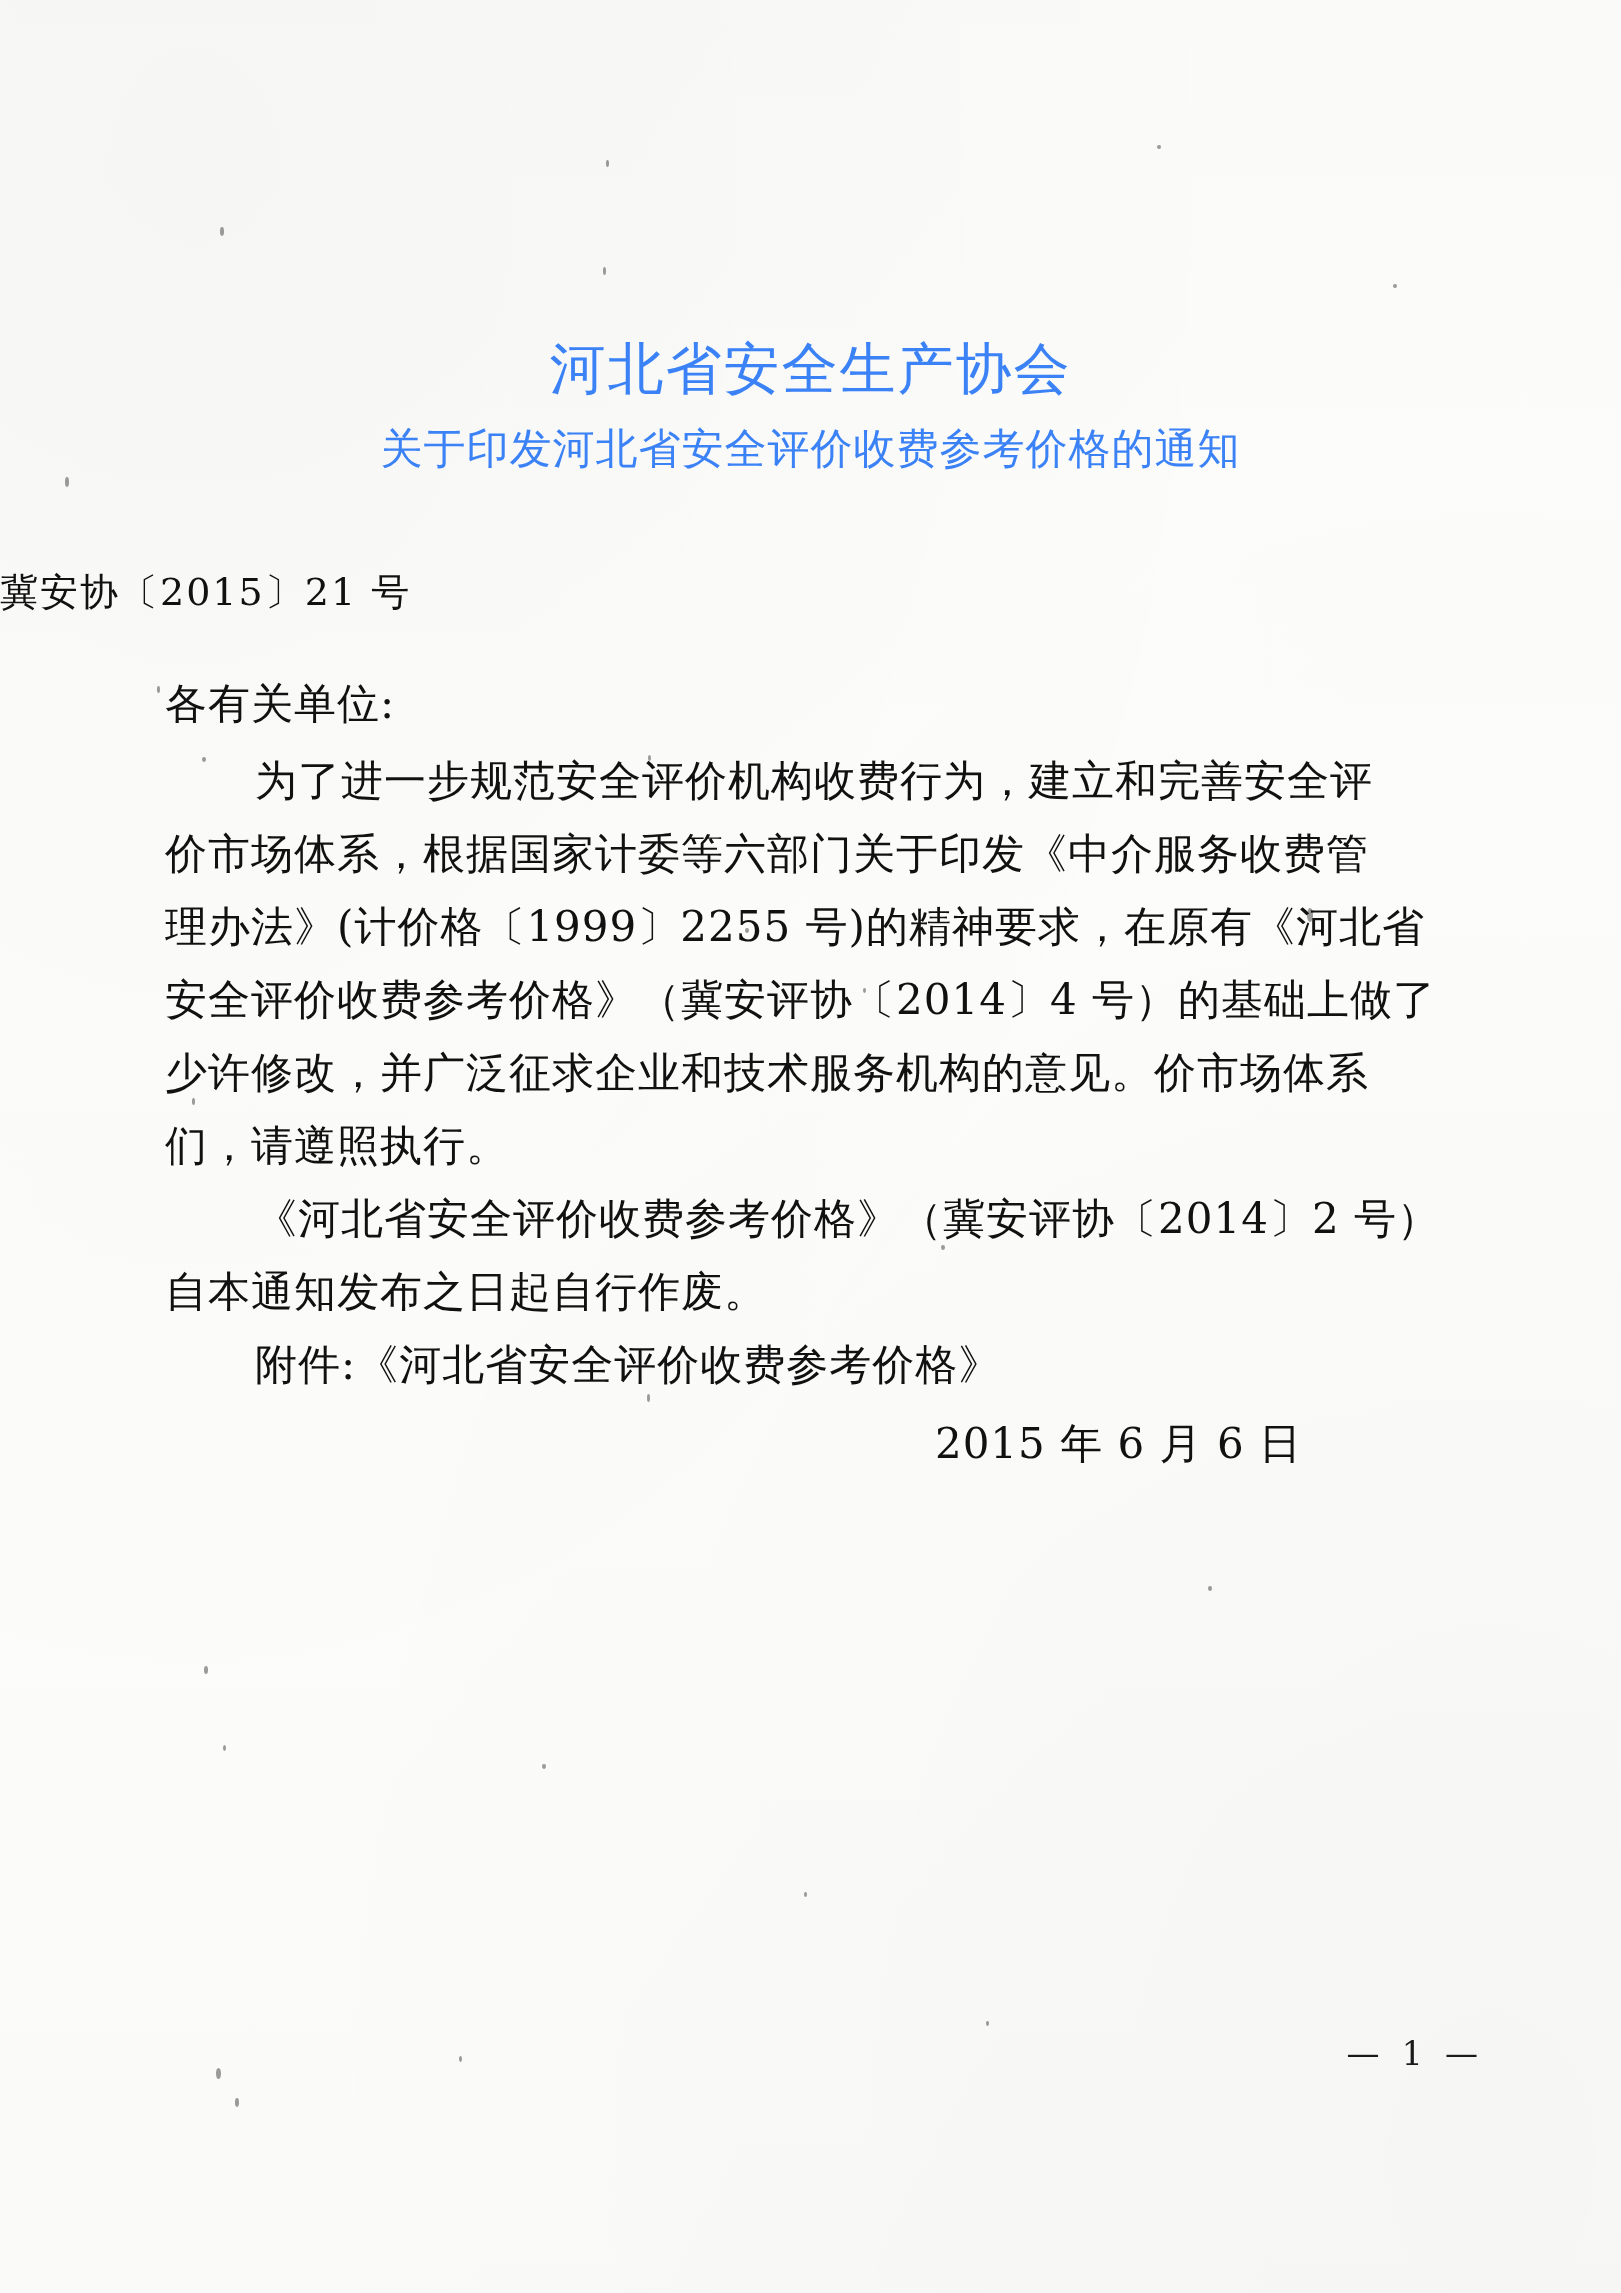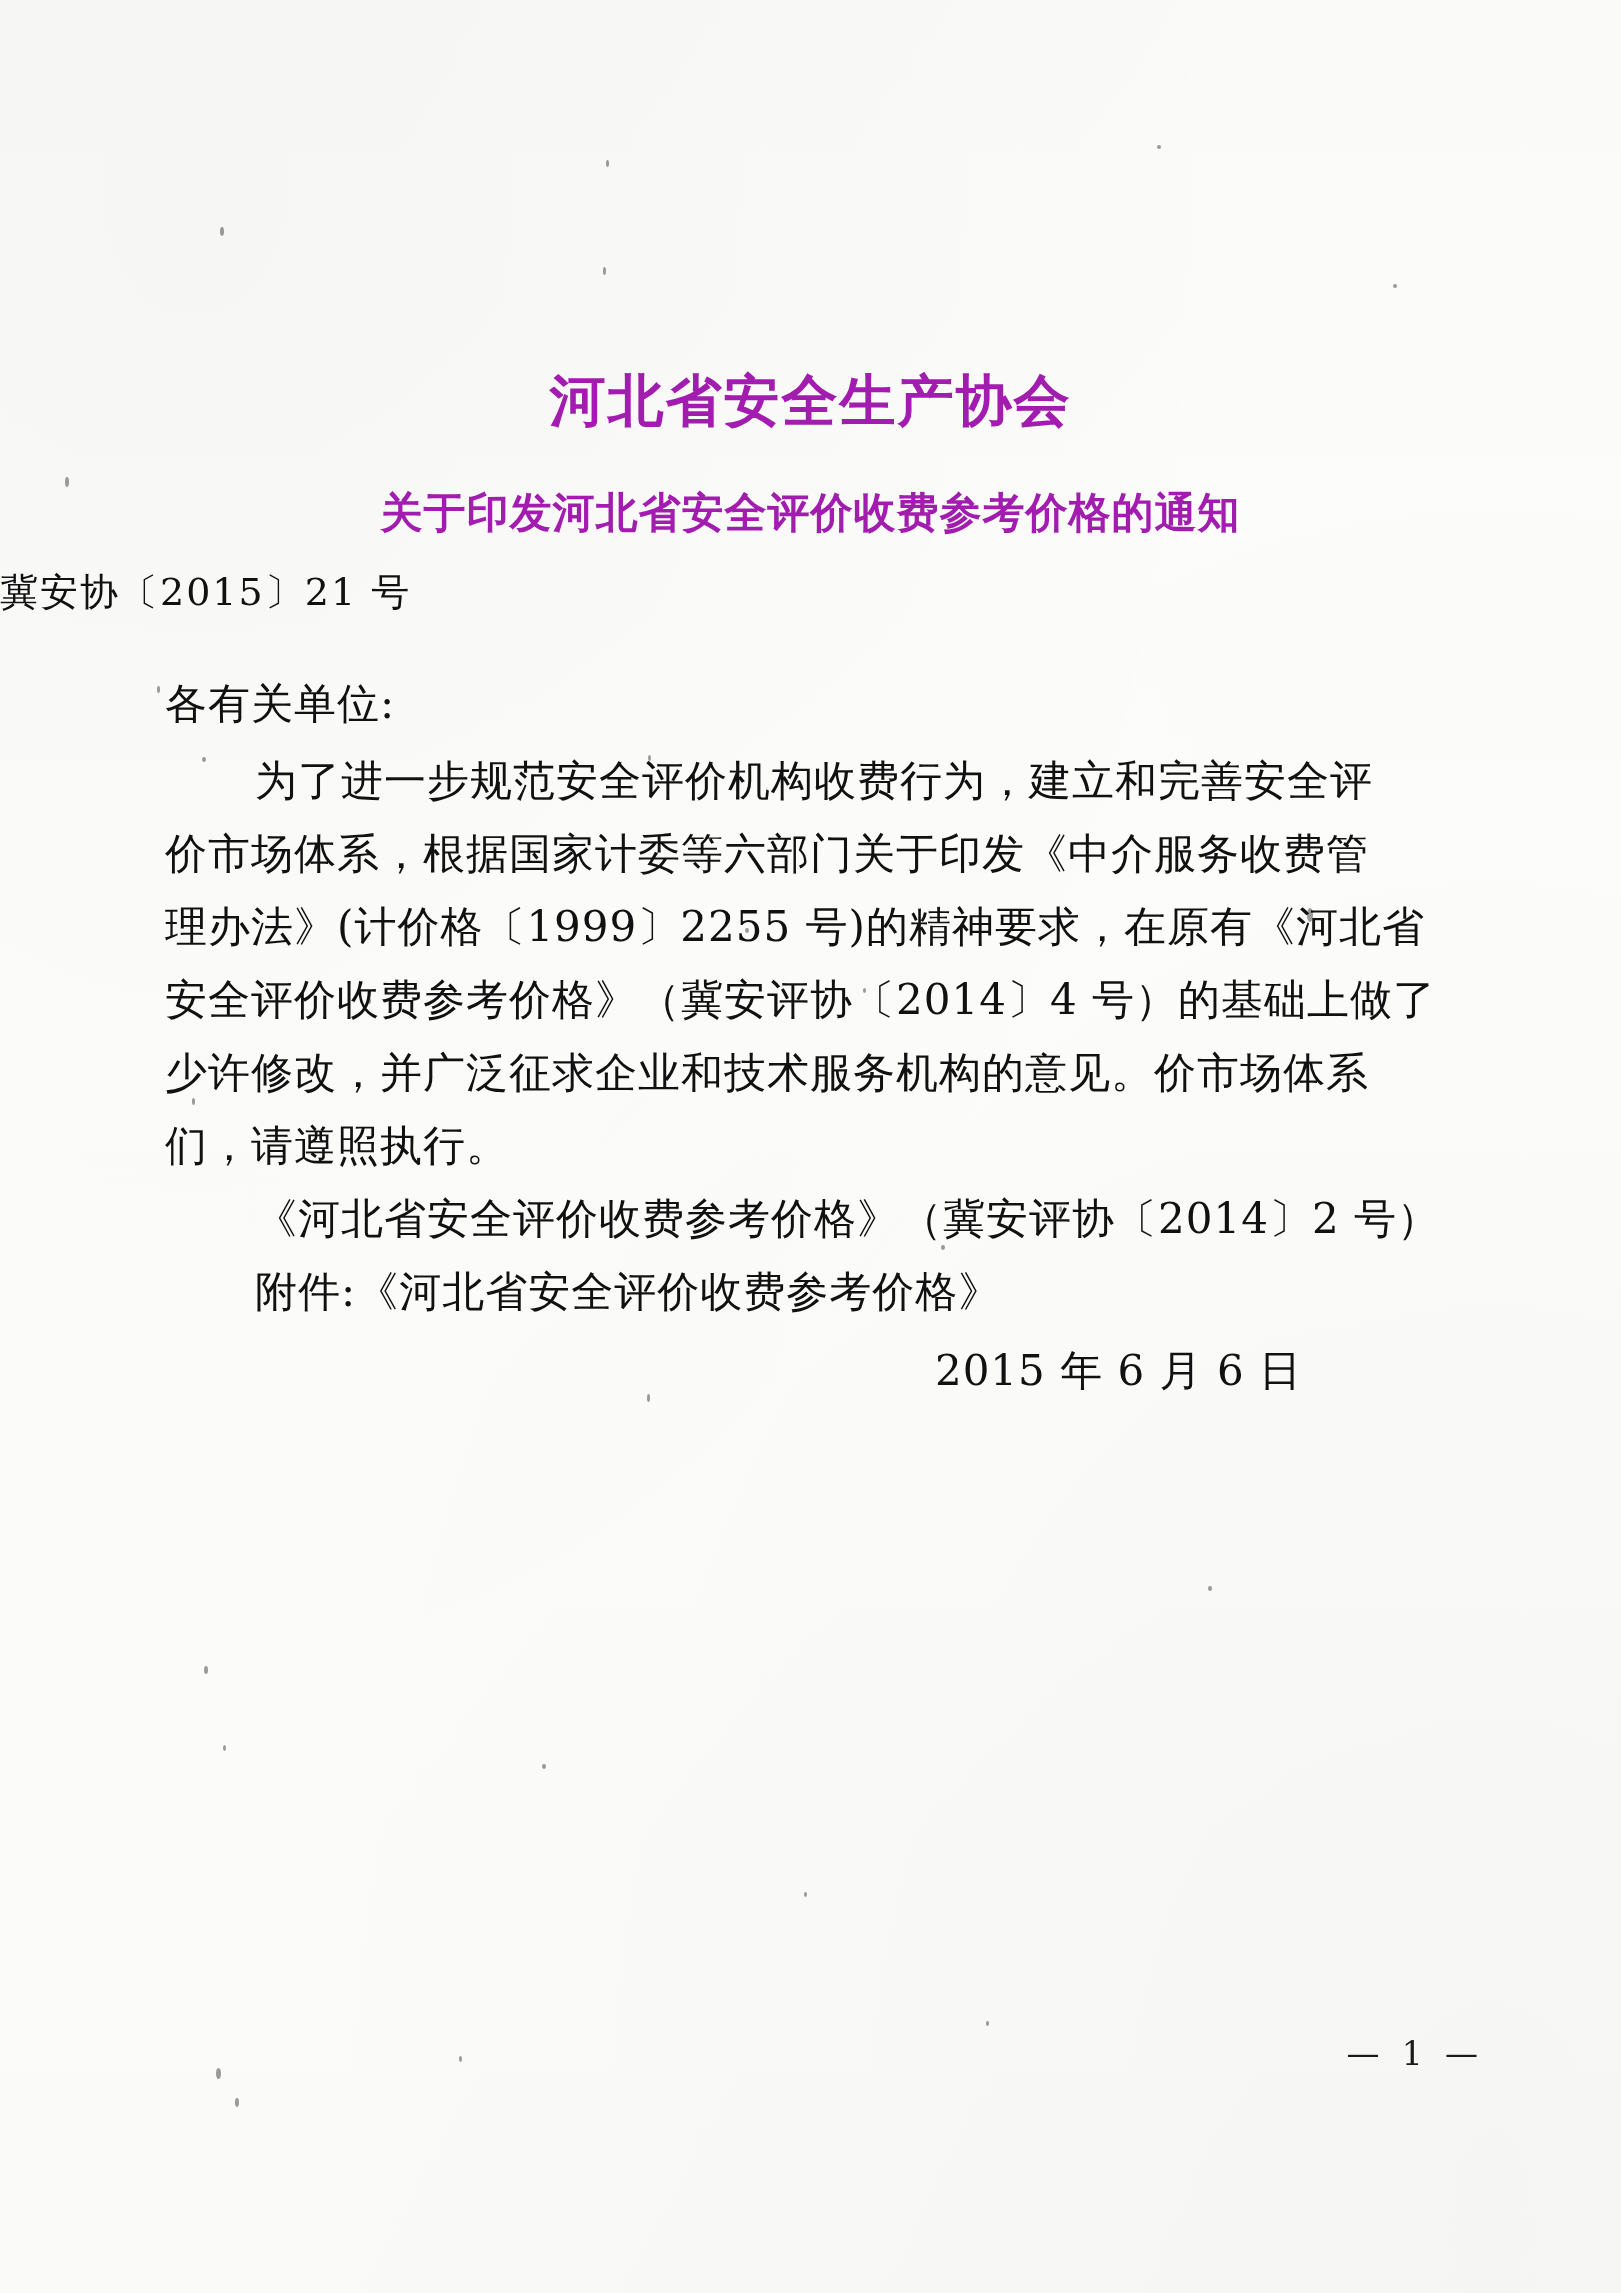--- a/index.html
+++ b/index.html
@@ -45,24 +45,23 @@
   
   .title-block {
     position: absolute;
     left: 0;
     top: 331px;
     width: 1621px;
     text-align: center;
   }
   .title-line {
     font-family: "DejaVu Sans", "Liberation Sans", sans-serif;
-    font-weight: bold;
-    color: #a21caf;
+    font-weight: normal;
+    color: #3b82f6;
     letter-spacing: 2px;
-    margin-top: 32px;
   }
   .title-line-1 {
     font-size: 56px;
     line-height: 76px;
   }
   .title-line-2 {
     font-size: 42px;
     line-height: 84px;
     letter-spacing: 1px;
   }
@@ -180,20 +179,21 @@
         <span class="ln indent">为了进一步规范安全评价机构收费行为，建立和完善安全评</span>
         <span class="ln">价市场体系，根据国家计委等六部门关于印发《中介服务收费管</span>
         <span class="ln">理办法》(计价格〔1999〕2255 号)的精神要求，在原有《河北省</span>
         <span class="ln">安全评价收费参考价格》（冀安评协〔2014〕4 号）的基础上做了</span>
         <span class="ln">少许修改，并广泛征求企业和技术服务机构的意见。价市场体系</span>
         <span class="ln">们，请遵照执行。</span>
       </p>
 
       <p class="para">
         <span class="ln indent">《河北省安全评价收费参考价格》（冀安评协〔2014〕2 号）</span>
+        <span class="ln">自本通知发布之日起自行作废。</span>
       </p>
 
       <p class="para">
         <span class="attach-line">附件:《河北省安全评价收费参考价格》</span>
       </p>
 
       <p class="para">
         <span class="date-line">2015 年 6 月 6 日</span>
       </p>
 

